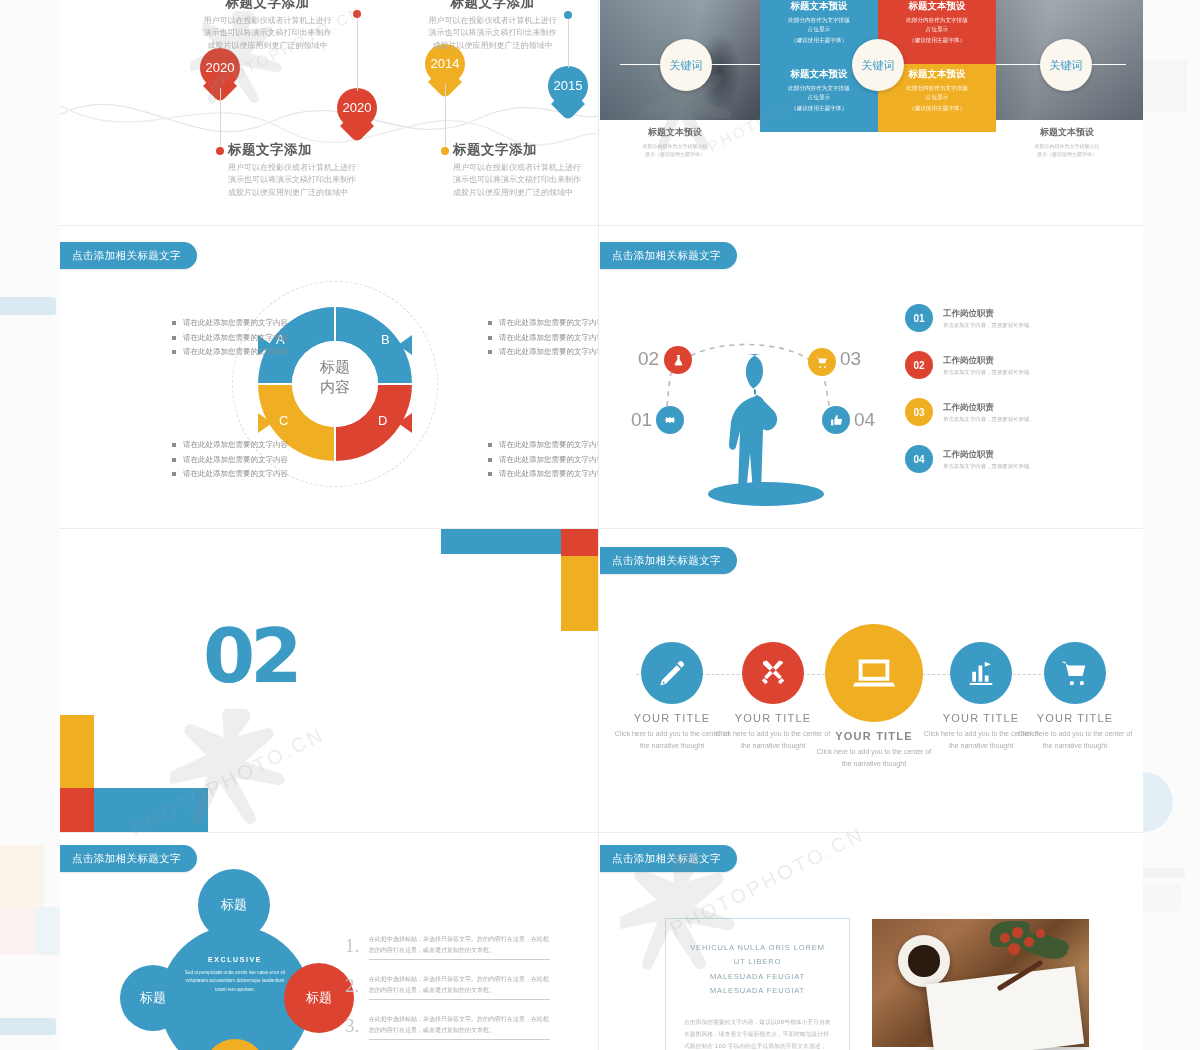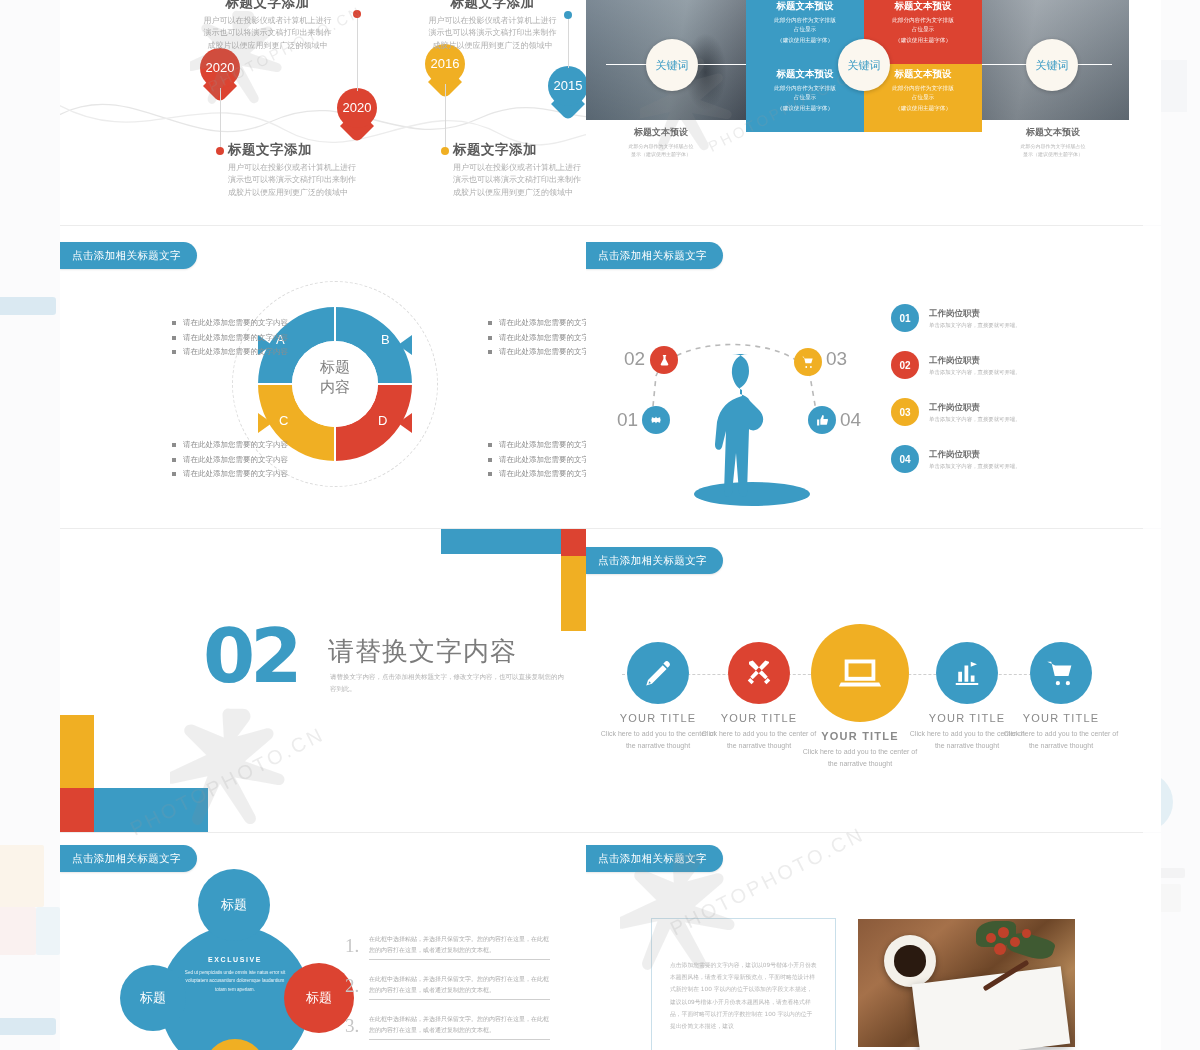--- a/index.html
+++ b/index.html
@@ -15,21 +15,21 @@
   .sidestrip.left{left:0;}
   .sidestrip.right{right:0;width:57px;}
   .ghost{position:absolute;opacity:.30;filter:blur(.4px);}
   .ghost-bar{background:#8fc3de;border-radius:3px;}
   .ghost-blk{border-radius:2px;}
 
   
   .deck{position:absolute;left:60px;top:0;width:1083px;height:1050px;}
   .slide{position:absolute;background:#fff;overflow:hidden;}
   .col-l{left:0;width:538px;}
-  .col-r{left:526px;width:543px;padding-left:32px;}
+  .col-r{left:540px;width:543px;}
   .divider-v{position:absolute;top:0;bottom:0;width:1px;background:#ececec;}
   .divider-h{position:absolute;left:0;right:0;height:1px;background:#ececec;}
 
   
   .tagbanner{
     position:absolute;left:0;height:27px;line-height:27px;
     background:#3b9bc4;color:#fff;font-size:10.5px;letter-spacing:.4px;
     padding:0 16px 0 12px;border-radius:0 14px 14px 0;
     box-shadow:0 1px 2px rgba(0,0,0,.10);white-space:nowrap;
   }
@@ -181,21 +181,21 @@
         <div class="tip" style="background:#dc4331;"></div>
         <div class="body" style="background:#dc4331;"></div>
         <div class="yr">2020</div>
       </div>
       <div class="stem" style="left:297px;top:13px;height:78px;"></div>
       <div class="dot" style="left:293px;top:10px;background:#dc4331;"></div>
 
       <div class="pin" style="left:365px;top:44px;">
         <div class="tip" style="background:#f0af23;"></div>
         <div class="body" style="background:#f0af23;"></div>
-        <div class="yr">2016</div>
+        <div class="yr">2014</div>
       </div>
       <div class="stem" style="left:385px;top:84px;height:66px;"></div>
       <div class="dot" style="left:381px;top:147px;background:#f0af23;"></div>
 
       <div class="pin" style="left:488px;top:66px;">
         <div class="tip" style="background:#3b9bc4;"></div>
         <div class="body" style="background:#3b9bc4;"></div>
         <div class="yr">2015</div>
       </div>
       <div class="stem" style="left:508px;top:14px;height:54px;"></div>
@@ -395,22 +395,20 @@
         </div>
       </div>
     </div>
 
     <div class="slide col-l" style="top:529px;height:303px;">
       <div class="blk" style="left:381px;top:0px;width:120px;height:25px;background:#3b9bc4;"></div>
       <div class="blk" style="left:501px;top:0px;width:39px;height:27px;background:#dc4331;"></div>
       <div class="blk" style="left:501px;top:27px;width:39px;height:75px;background:#f0af23;"></div>
 
       <div class="bignum" style="left:143px;top:95px;">02</div>
-      <div class="bigttl cn" style="left:268px;top:105px;">请替换文字内容</div>
-      <div class="bigsub cn" style="left:270px;top:143px;">请替换文字内容，点击添加相关标题文字，修改文字内容，也可以直接复制您的内容到此。</div>
 
       <div class="blk" style="left:0px;top:186px;width:34px;height:73px;background:#f0af23;"></div>
       <div class="blk" style="left:0px;top:259px;width:34px;height:44px;background:#dc4331;"></div>
       <div class="blk" style="left:34px;top:259px;width:114px;height:44px;background:#3b9bc4;"></div>
     </div>
 
     <div class="slide col-r" style="top:529px;height:303px;">
       <div class="tagbanner cn" style="top:18px;">点击添加相关标题文字</div>
 
       <div class="dashline" style="left:36px;top:145px;width:440px;"></div>
@@ -502,20 +500,22 @@
         <div class="n">3.</div>
         <div class="tx cn">在此框中选择粘贴，并选择只保留文字。您的内容打在这里，在此框您的内容打在这里，或者通过复制您的文本框。</div>
         <div class="rule"></div>
       </div>
     </div>
 
     <div class="slide col-r" style="top:833px;height:217px;">
       <div class="tagbanner cn" style="top:12px;">点击添加相关标题文字</div>
 
       <div class="txtbox" style="left:65px;top:85px;width:185px;height:135px;">
+        <div class="hd" style="white-space:pre-line">VEHICULA NULLA ORIS LOREM UT LIBERO
+MALESUADA FEUGIAT MALESUADA FEUGIAT</div>
         <div class="bd cn">点击添加您需要的文字内容，建议以09号楷体小开月份表本题图风格，请查看文字最新预览点，平面时略范设计样式新控制在 100 字以内的位于以添加的字段文本描述，建议以09号楷体小开月份表本题图风格，请查看格式样品，平面时略可以打开的字数控制在 100 字以内的位于提出价简文本描述，建议</div>
       </div>
 
       <div class="photo-desk" style="left:272px;top:86px;width:217px;height:128px;">
         <div class="cup" style="left:26px;top:16px;width:52px;height:52px;"></div>
         <div class="leaf" style="left:118px;top:2px;width:40px;height:26px;"></div>
         <div class="leaf" style="left:150px;top:16px;width:46px;height:22px;transform:rotate(18deg);"></div>
         <div class="berry" style="left:128px;top:14px;width:10px;height:10px;"></div>
         <div class="berry" style="left:140px;top:8px;width:11px;height:11px;"></div>
         <div class="berry" style="left:152px;top:18px;width:10px;height:10px;"></div>

